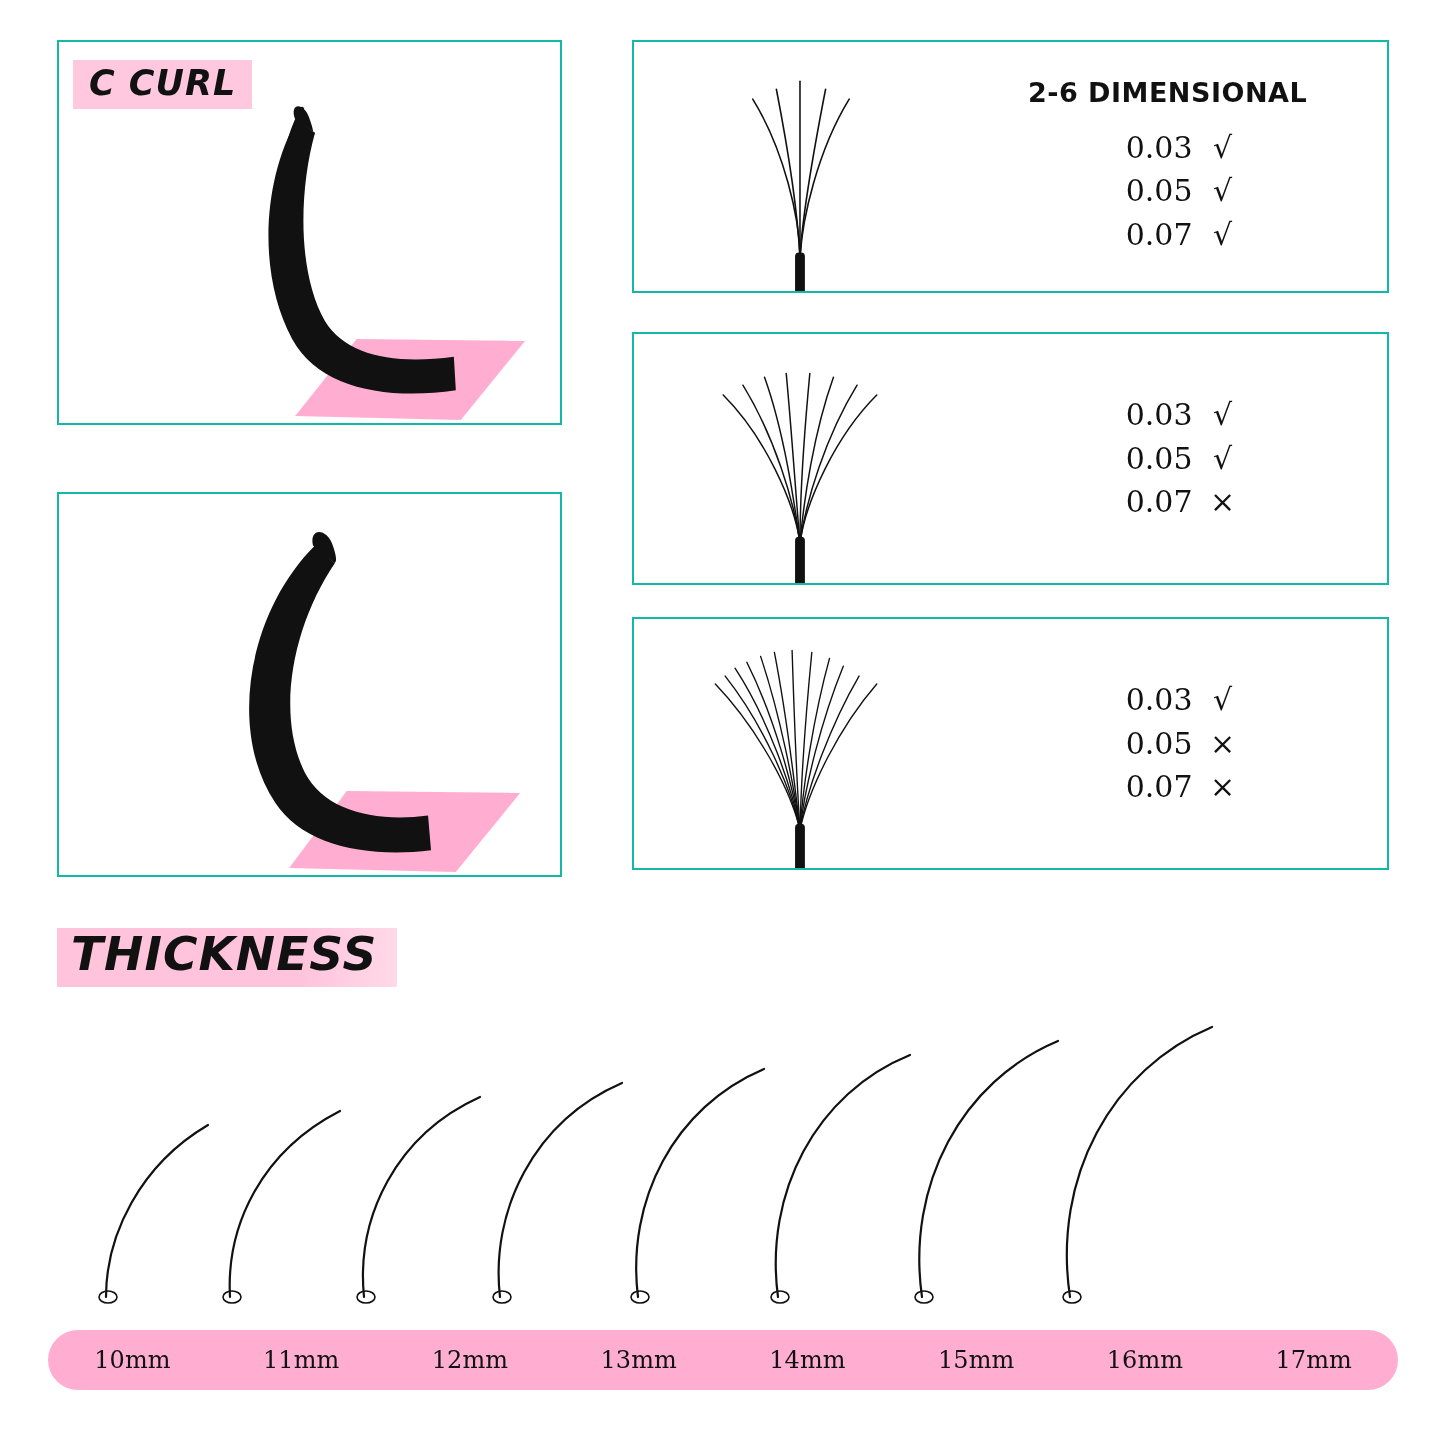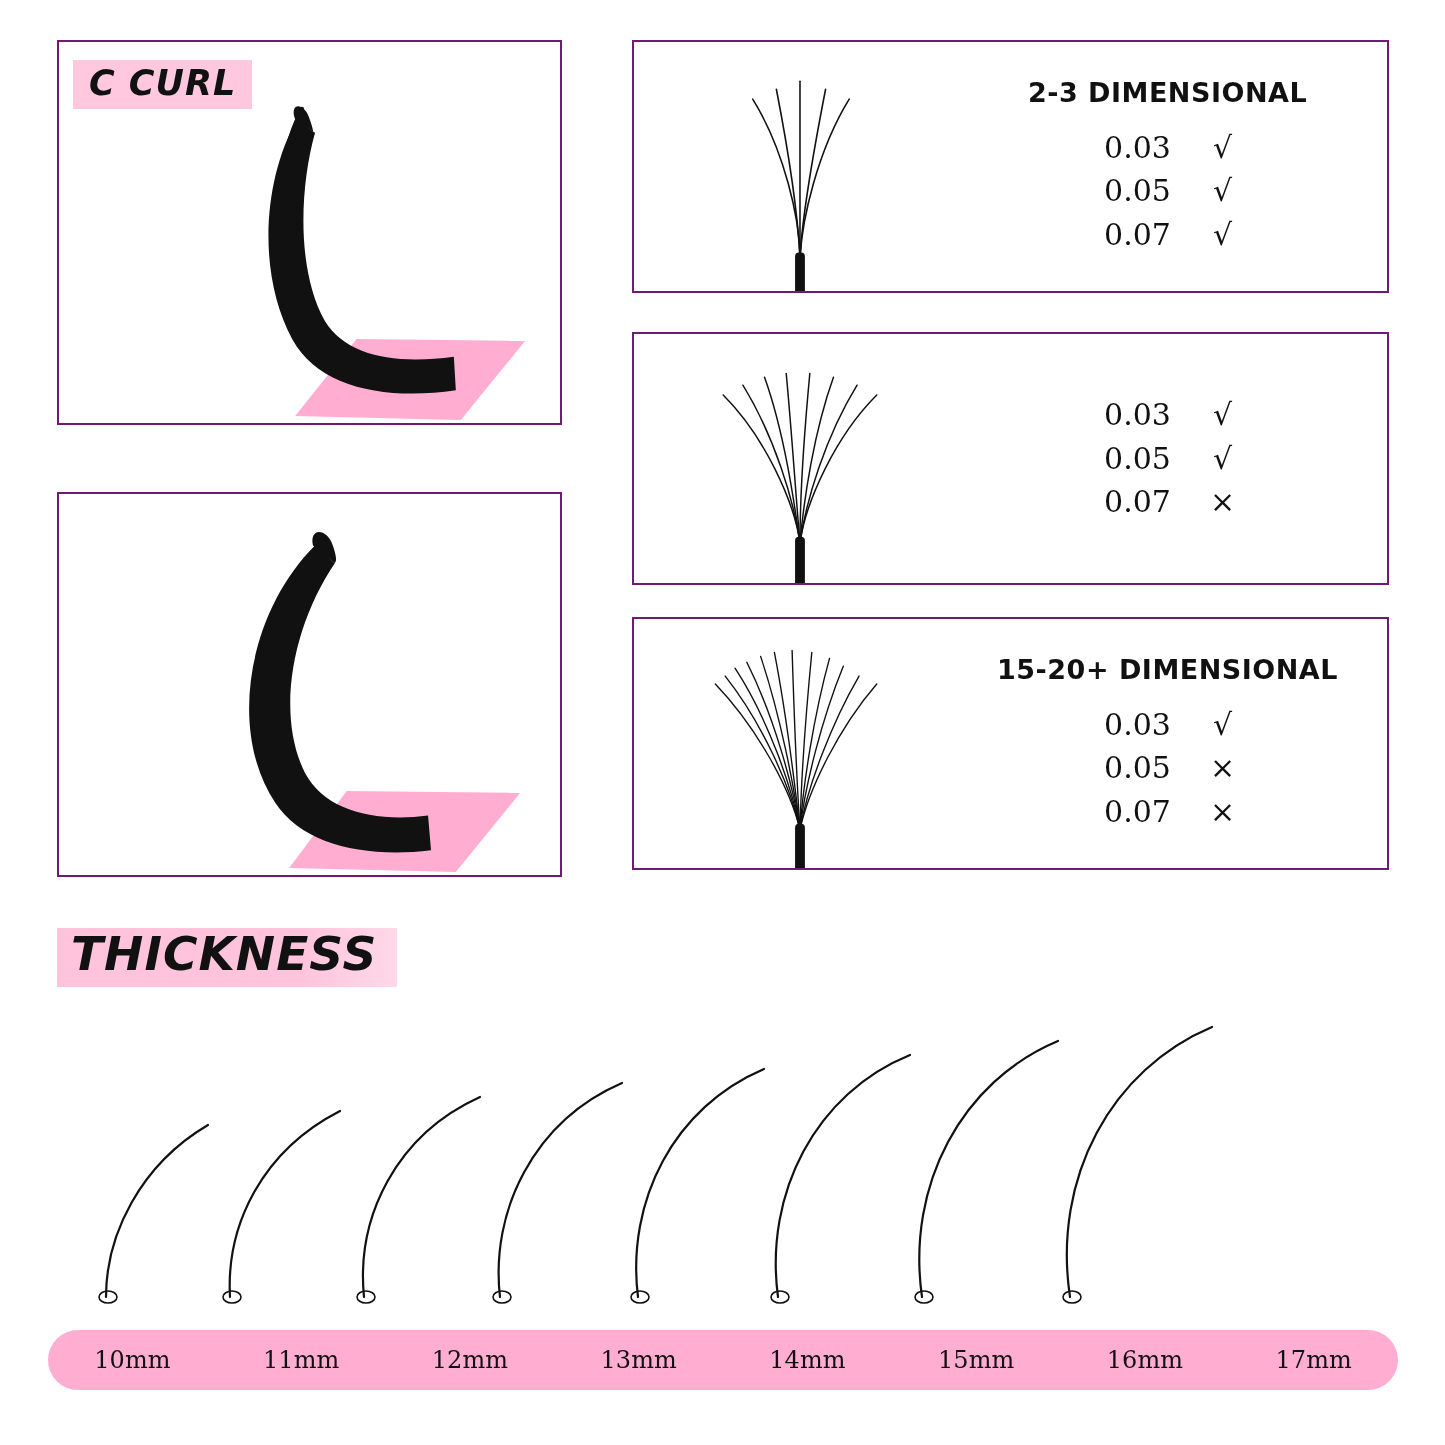--- a/index.html
+++ b/index.html
@@ -11,21 +11,21 @@
     width: 1445px;
     height: 1445px;
     position: relative;
     font-family: "Liberation Sans", sans-serif;
     overflow: hidden;
   }
 
   
   .panel {
     position: absolute;
-    border: 2px solid #701a75;
+    border: 2px solid #14b8a6;
     background: #ffffff;
     box-sizing: border-box;
   }
 
   
   .curl-panel { width: 505px; height: 385px; }
   #curl-c { left: 57px; top: 40px; }
   #curl-d { left: 57px; top: 492px; }
 
   .curl-label {
@@ -86,21 +86,21 @@
     text-align: left;
   }
   .dim-row {
     display: flex;
     align-items: center;
     font-family: "DejaVu Serif", serif;
     font-size: 30px;
     color: #111111;
     line-height: 1.45;
   }
-  .dim-row .size { width: 110px; text-align: center; }
+  .dim-row .size { width: 110px; text-align: right; }
   .dim-row .mark { width: 60px; text-align: center; font-size: 30px; }
 
   
   .thickness-label {
     position: absolute;
     left: 57px;
     top: 928px;
     padding: 2px 20px 10px 14px;
     background: linear-gradient(90deg, #ffc4dc 0%, #ffc4dc 72%, #ffd9e8 100%);
     font-family: "DejaVu Sans", sans-serif;
@@ -174,21 +174,21 @@
         <path d="M166,220 C164,178 156,120 142,48"></path>
         <path d="M166,220 C166,176 166,120 166,40"></path>
         <path d="M166,220 C168,178 178,120 192,48"></path>
         <path d="M166,220 C168,180 184,110 216,58"></path>
       </g>
       <path d="M163,218 C163,238 164,250 166,258 C168,250 169,238 169,218 Z" fill="#111111"></path>
       <rect x="161" y="214" width="10" height="46" rx="4" fill="#111111"></rect>
     </svg>
   </div>
   <div class="dim-text">
-    <div class="dim-title">2-3 DIMENSIONAL</div>
+    <div class="dim-title">2-6 DIMENSIONAL</div>
     <div class="dim-rows">
       <div class="dim-row">
         <span class="size">0.03</span>
         <span class="mark">√</span>
       </div>
       <div class="dim-row">
         <span class="size">0.05</span>
         <span class="mark">√</span>
       </div>
       <div class="dim-row">
@@ -247,21 +247,20 @@
         <path d="M166,214 C167,170 172,96 178,34"></path>
         <path d="M166,214 C169,170 180,98 196,40"></path>
         <path d="M166,214 C171,170 188,102 210,48"></path>
         <path d="M166,214 C173,172 198,106 226,58"></path>
         <path d="M166,214 C175,172 206,110 244,66"></path>
       </g>
       <rect x="161" y="208" width="10" height="52" rx="4" fill="#111111"></rect>
     </svg>
   </div>
   <div class="dim-text">
-    <div class="dim-title">15-20+ DIMENSIONAL</div>
     <div class="dim-rows">
       <div class="dim-row">
         <span class="size">0.03</span>
         <span class="mark">√</span>
       </div>
       <div class="dim-row">
         <span class="size">0.05</span>
         <span class="mark">×</span>
       </div>
       <div class="dim-row">

